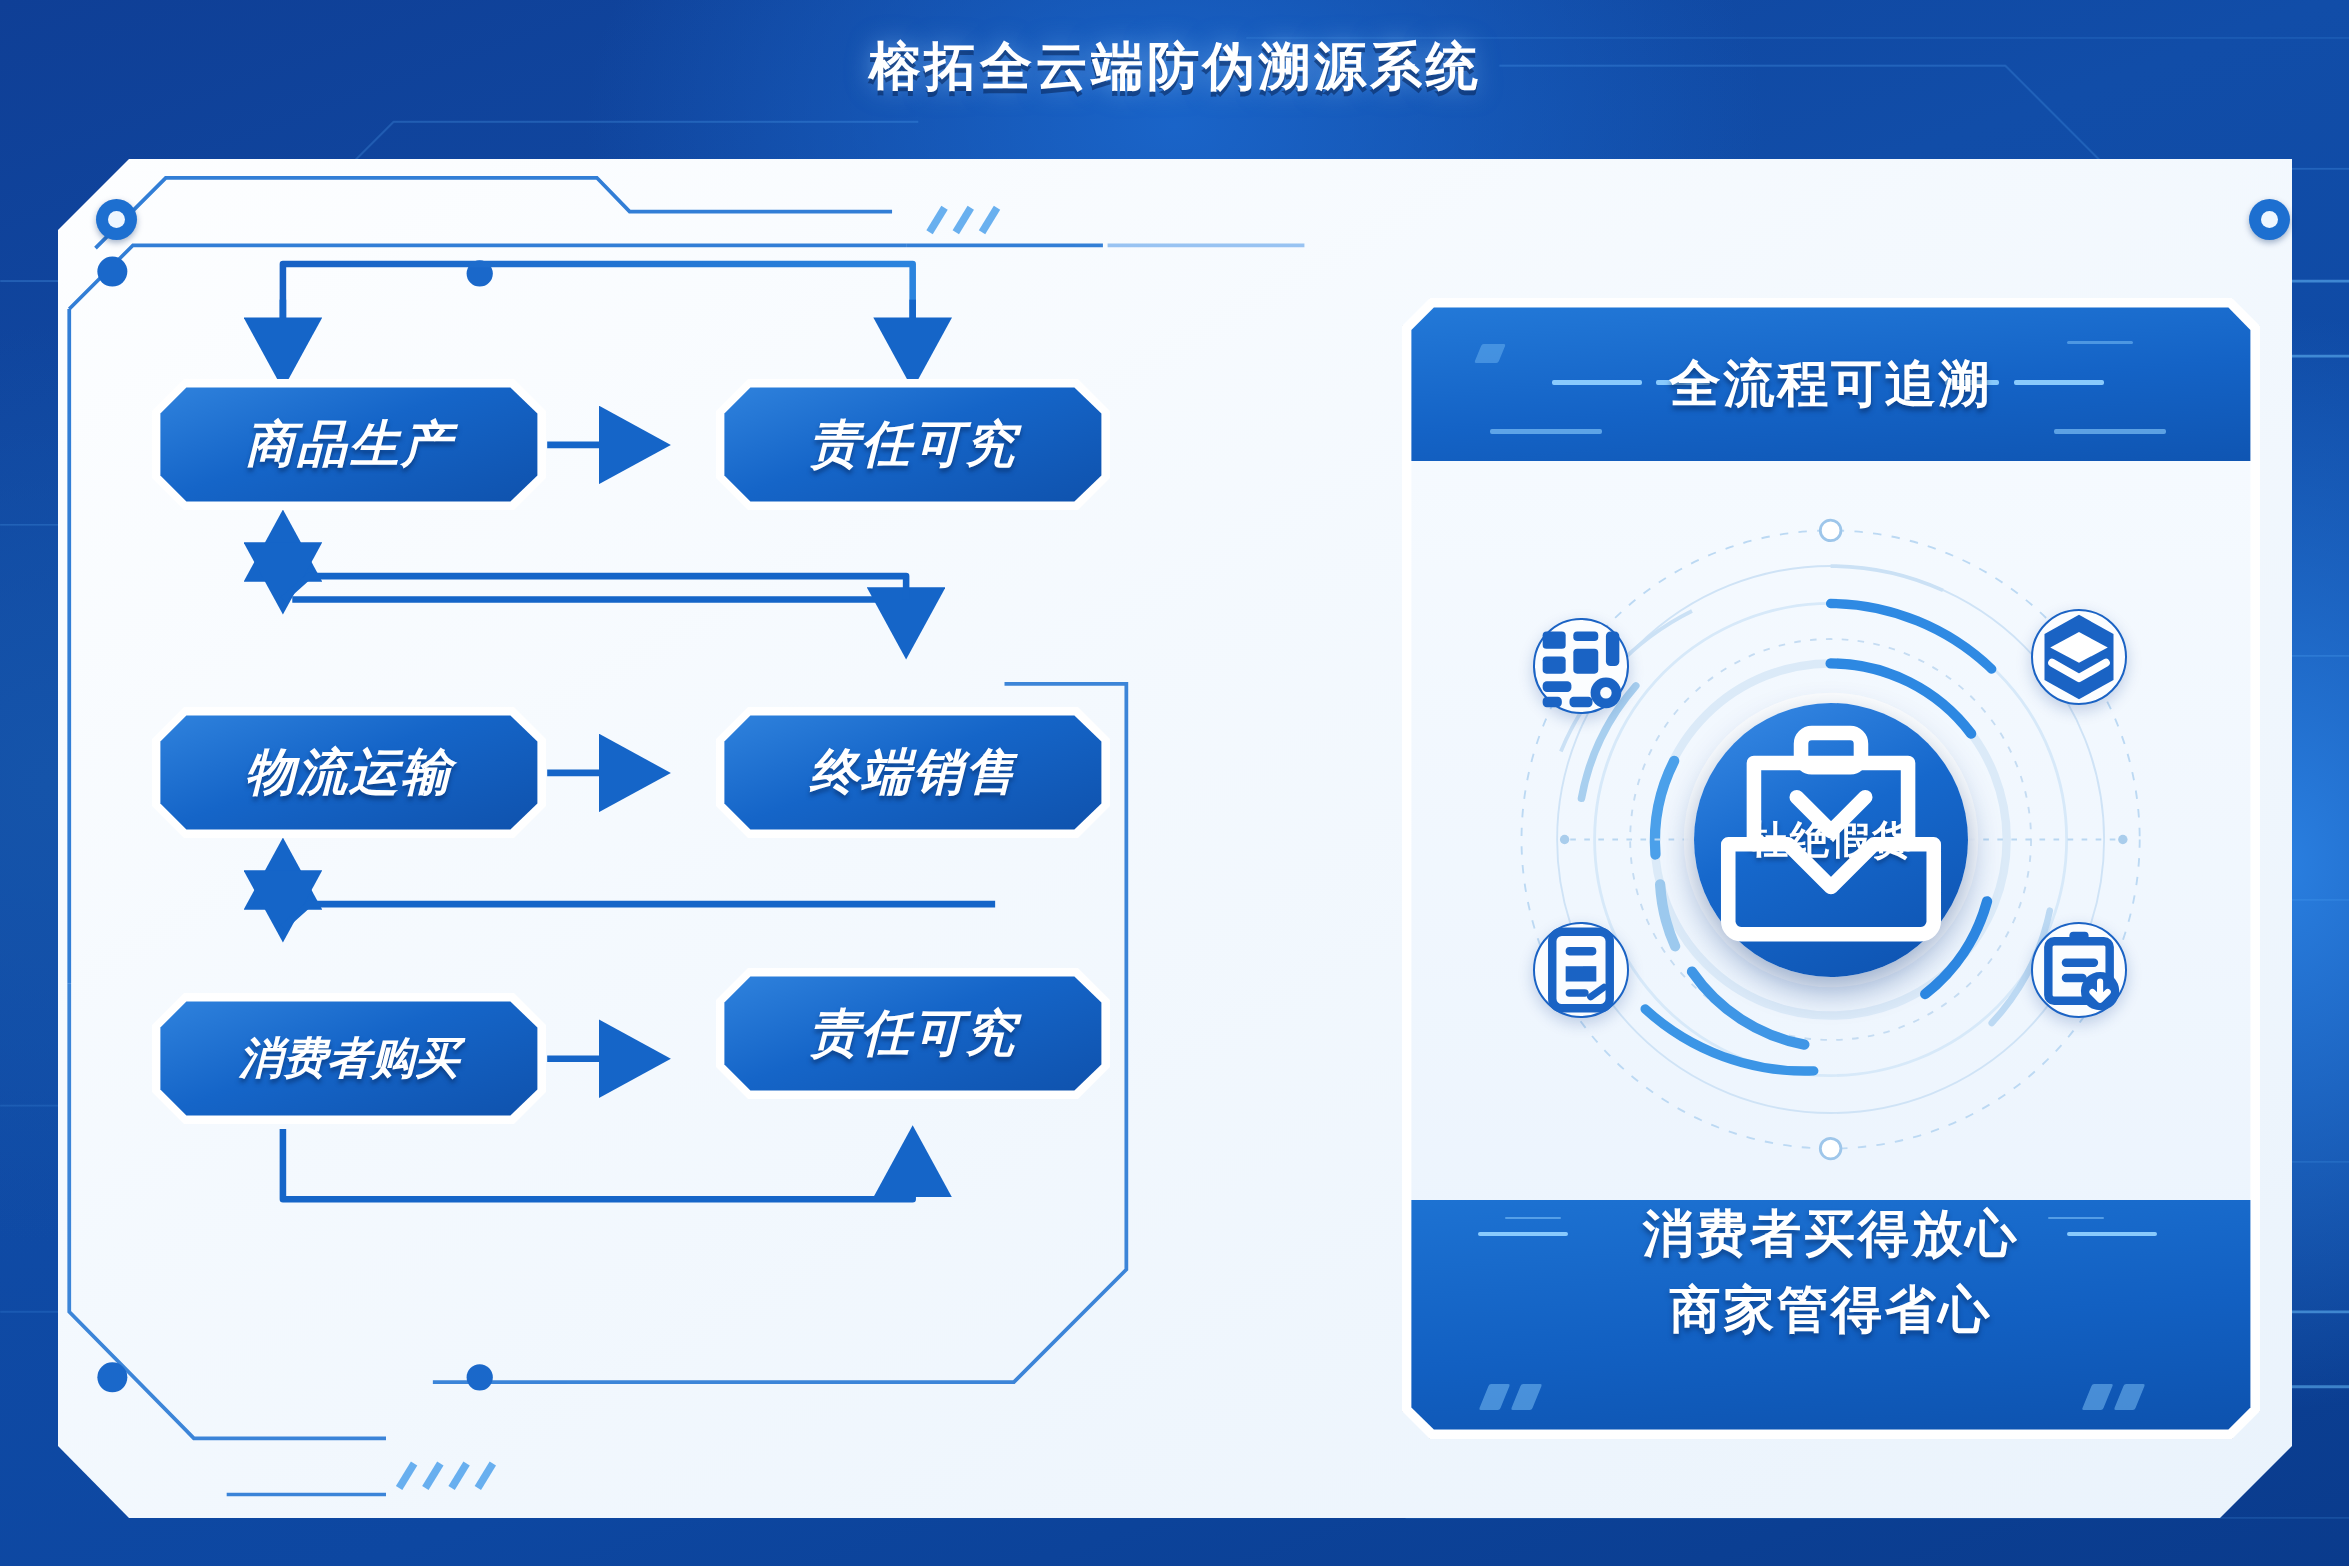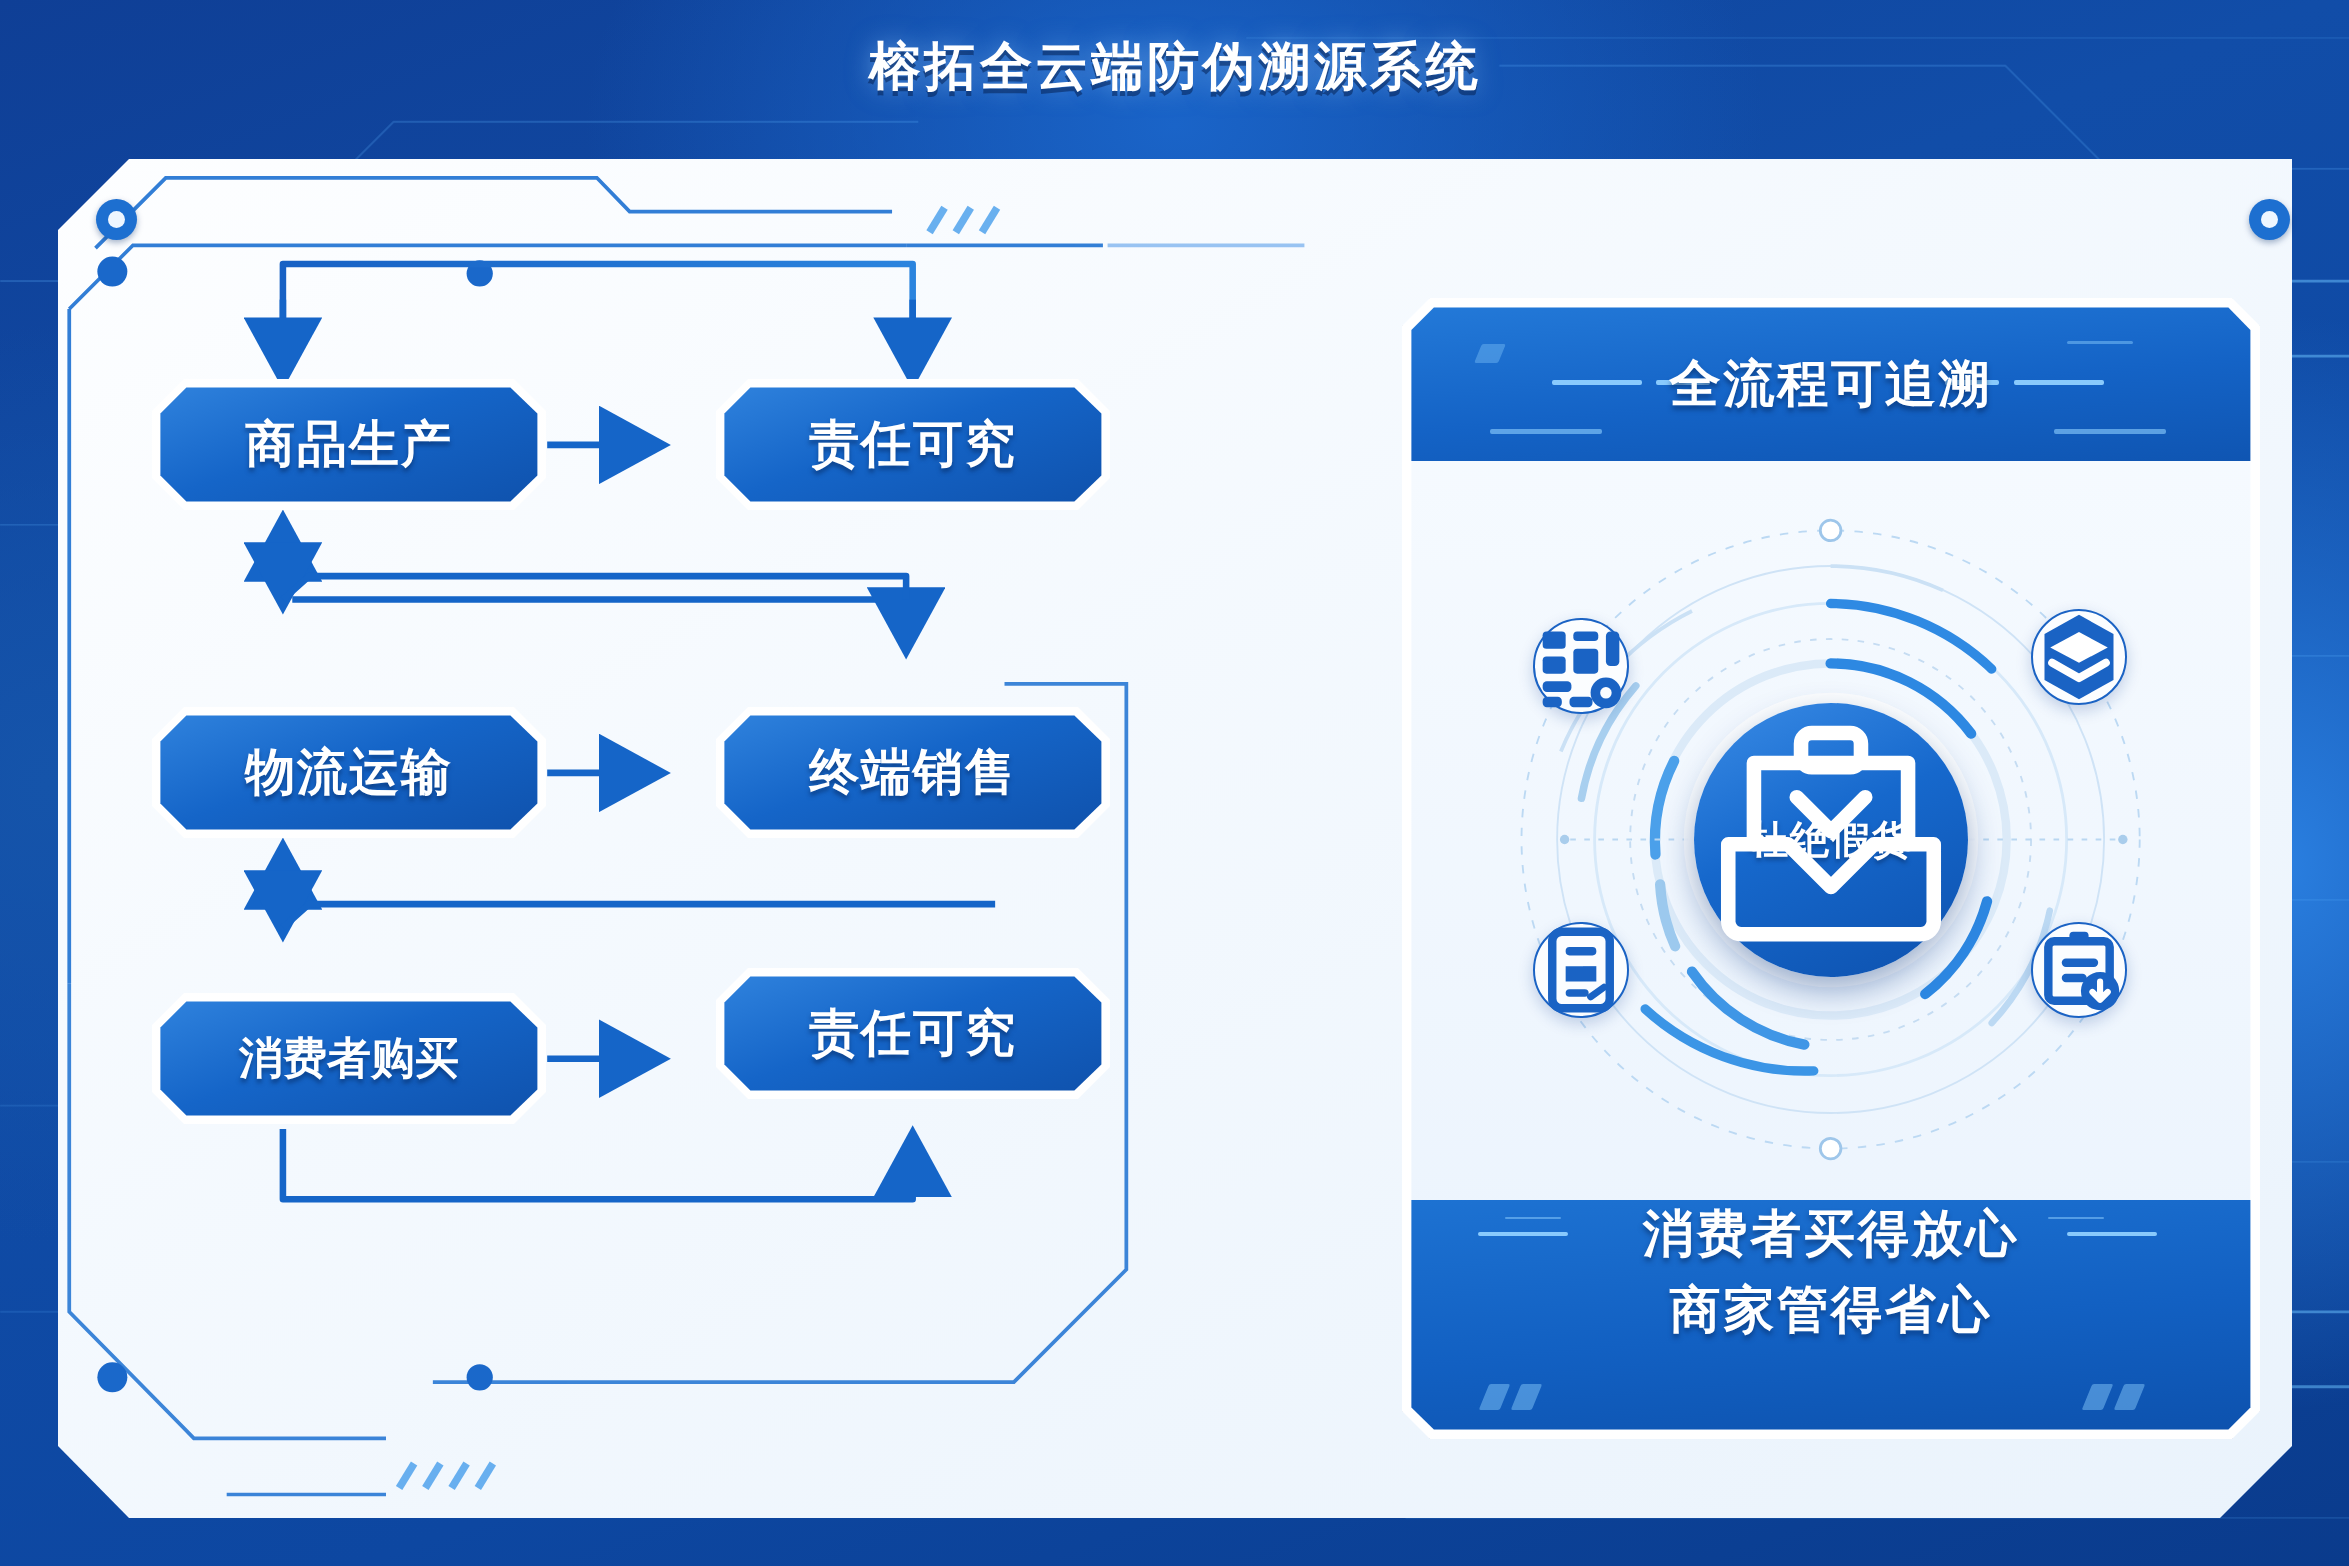--- a/index.html
+++ b/index.html
@@ -50,20 +50,21 @@
   }
   .screw.tl{ left:96px; top:199px; }
   .screw.tr{ left:2249px; top:199px; }
 
   
   #flow { position:absolute; left:58px; top:159px; width:1312px; height:1359px; z-index:5; }
 
   .node {
     position:absolute; width:394px; height:131px;
     z-index:6;
+    font-style:italic;
   }
   .node .shell {
     position:absolute; inset:0;
     background:#ffffff;
     clip-path:polygon(32px 0,362px 0,394px 32px,394px 99px,362px 131px,32px 131px,0 99px,0 32px);
     filter:drop-shadow(0 6.6px 13px rgba(20,70,150,.22));
   }
   .node .inner {
     position:absolute; left:8.4px; top:8.4px; right:8.4px; bottom:8.4px;
     background:linear-gradient(160deg,#2f82dd 0%,#1565c8 45%,#0f52ad 100%);

